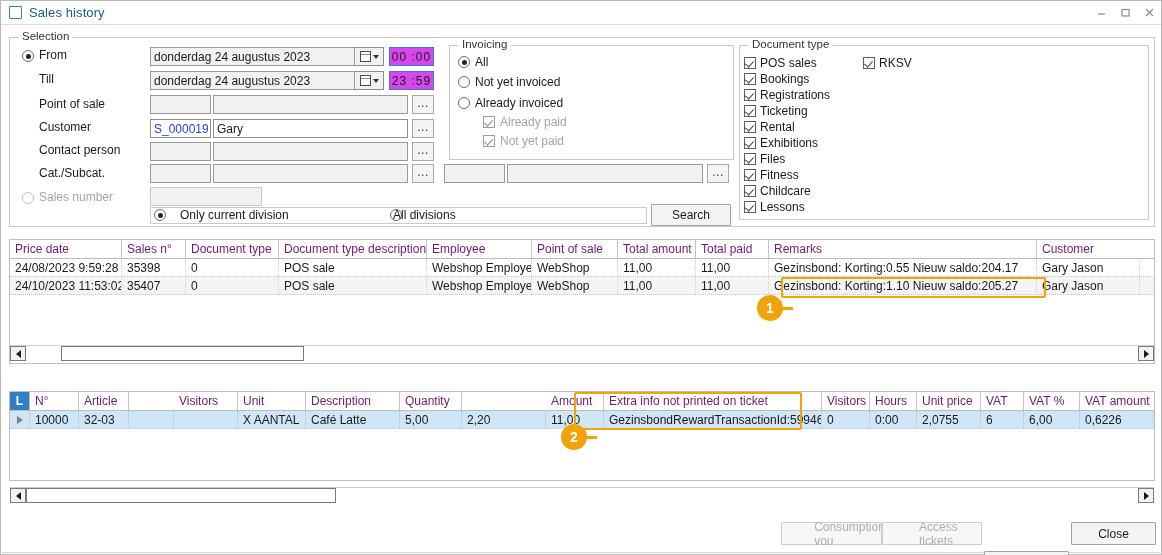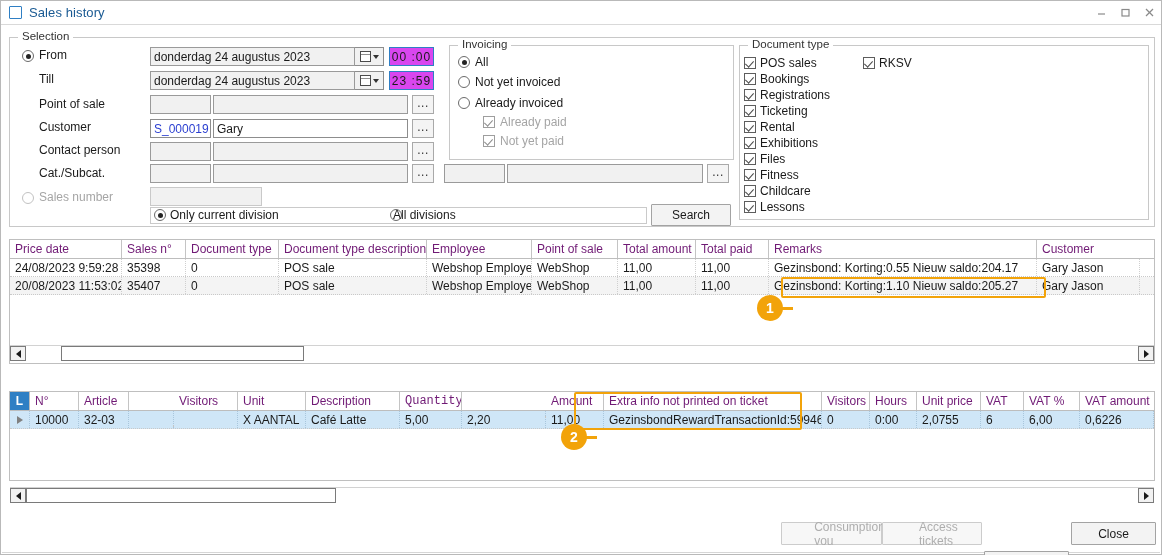--- a/index.html
+++ b/index.html
@@ -195,21 +195,21 @@
   <div class="tbox gray" style="left:443px;top:163px;width:61px;height:19px;"></div>
   <div class="tbox gray" style="left:506px;top:163px;width:196px;height:19px;"></div>
   <div class="dots" style="left:706px;top:163px;width:22px;height:19px;">...</div>
 
   <div class="radio dis" style="left:21px;top:191px;"></div>
   <div class="lbl dis" style="left:38px;top:189px;">Sales number</div>
   <div class="tbox dis" style="left:149px;top:186px;width:112px;height:19px;"></div>
 
   <div style="position:absolute;left:149px;top:206px;width:497px;height:17px;border:1px solid #cacaca;box-sizing:border-box;background:#fff;"></div>
   <div class="radio on" style="left:153px;top:208px;"></div>
-  <div class="lbl" style="left:169px;top:207px;">Only current division</div>
+  <div class="lbl" style="left:179px;top:207px;">Only current division</div>
   <div class="radio" style="left:389px;top:208px;"></div>
   <div class="lbl" style="left:392px;top:207px;">All divisions</div>
 
   <div class="btn" style="left:650px;top:203px;width:80px;height:22px;">Search</div>
 
   <div class="groupbox" style="left:448px;top:44px;width:285px;height:115px;">
     <span class="grouptitle">Invoicing</span>
   </div>
   <div class="radio on" style="left:457px;top:55px;"></div>
   <div class="lbl" style="left:474px;top:54px;">All</div>
@@ -268,21 +268,21 @@
       <div class="gc" style="width:93px;">0</div>
       <div class="gc" style="width:148px;">POS sale</div>
       <div class="gc" style="width:105px;">Webshop Employee</div>
       <div class="gc" style="width:86px;">WebShop</div>
       <div class="gc" style="width:78px;">11,00</div>
       <div class="gc" style="width:73px;">11,00</div>
       <div class="gc" style="width:268px;">Gezinsbond: Korting:0.55 Nieuw saldo:204.17</div>
       <div class="gc" style="width:103px;">Gary Jason</div>
     </div>
     <div class="grow alt">
-      <div class="gc" style="width:112px;">20/08/2023 11:53:02</div>
+      <div class="gc" style="width:112px;">24/10/2023 11:53:02</div>
       <div class="gc" style="width:64px;">35407</div>
       <div class="gc" style="width:93px;">0</div>
       <div class="gc" style="width:148px;">POS sale</div>
       <div class="gc" style="width:105px;">Webshop Employee</div>
       <div class="gc" style="width:86px;">WebShop</div>
       <div class="gc" style="width:78px;">11,00</div>
       <div class="gc" style="width:73px;">11,00</div>
       <div class="gc" style="width:268px;">Gezinsbond: Korting:1.10 Nieuw saldo:205.27</div>
       <div class="gc" style="width:103px;">Gary Jason</div>
     </div>
@@ -302,21 +302,21 @@
 
   <div class="grid" style="left:8px;top:390px;width:1146px;height:90px;">
     <div class="ghead">
       <div class="lcell">L</div>
       <div class="hc" style="width:49px;">N°</div>
       <div class="hc" style="width:50px;">Article</div>
       <div class="hc" style="width:45px;margin-top:33px;">Place</div>
       <div class="hc" style="width:64px;">Visitors</div>
       <div class="hc" style="width:68px;">Unit</div>
       <div class="hc" style="width:94px;">Description</div>
-      <div class="hc" style="width:62px;font-family:Liberation Mono, monospace;">Quantity</div>
+      <div class="hc" style="width:62px;">Quantity</div>
       <div class="hc" style="width:84px;margin-top:24px;">Unit price incl.</div>
       <div class="hc" style="width:58px;">Amount</div>
       <div class="hc" style="width:218px;">Extra info not printed on ticket</div>
       <div class="hc" style="width:48px;">Visitors</div>
       <div class="hc" style="width:47px;">Hours</div>
       <div class="hc" style="width:64px;">Unit price</div>
       <div class="hc" style="width:43px;">VAT</div>
       <div class="hc" style="width:56px;">VAT %</div>
       <div class="hc" style="width:74px;">VAT amount</div>
     </div>

